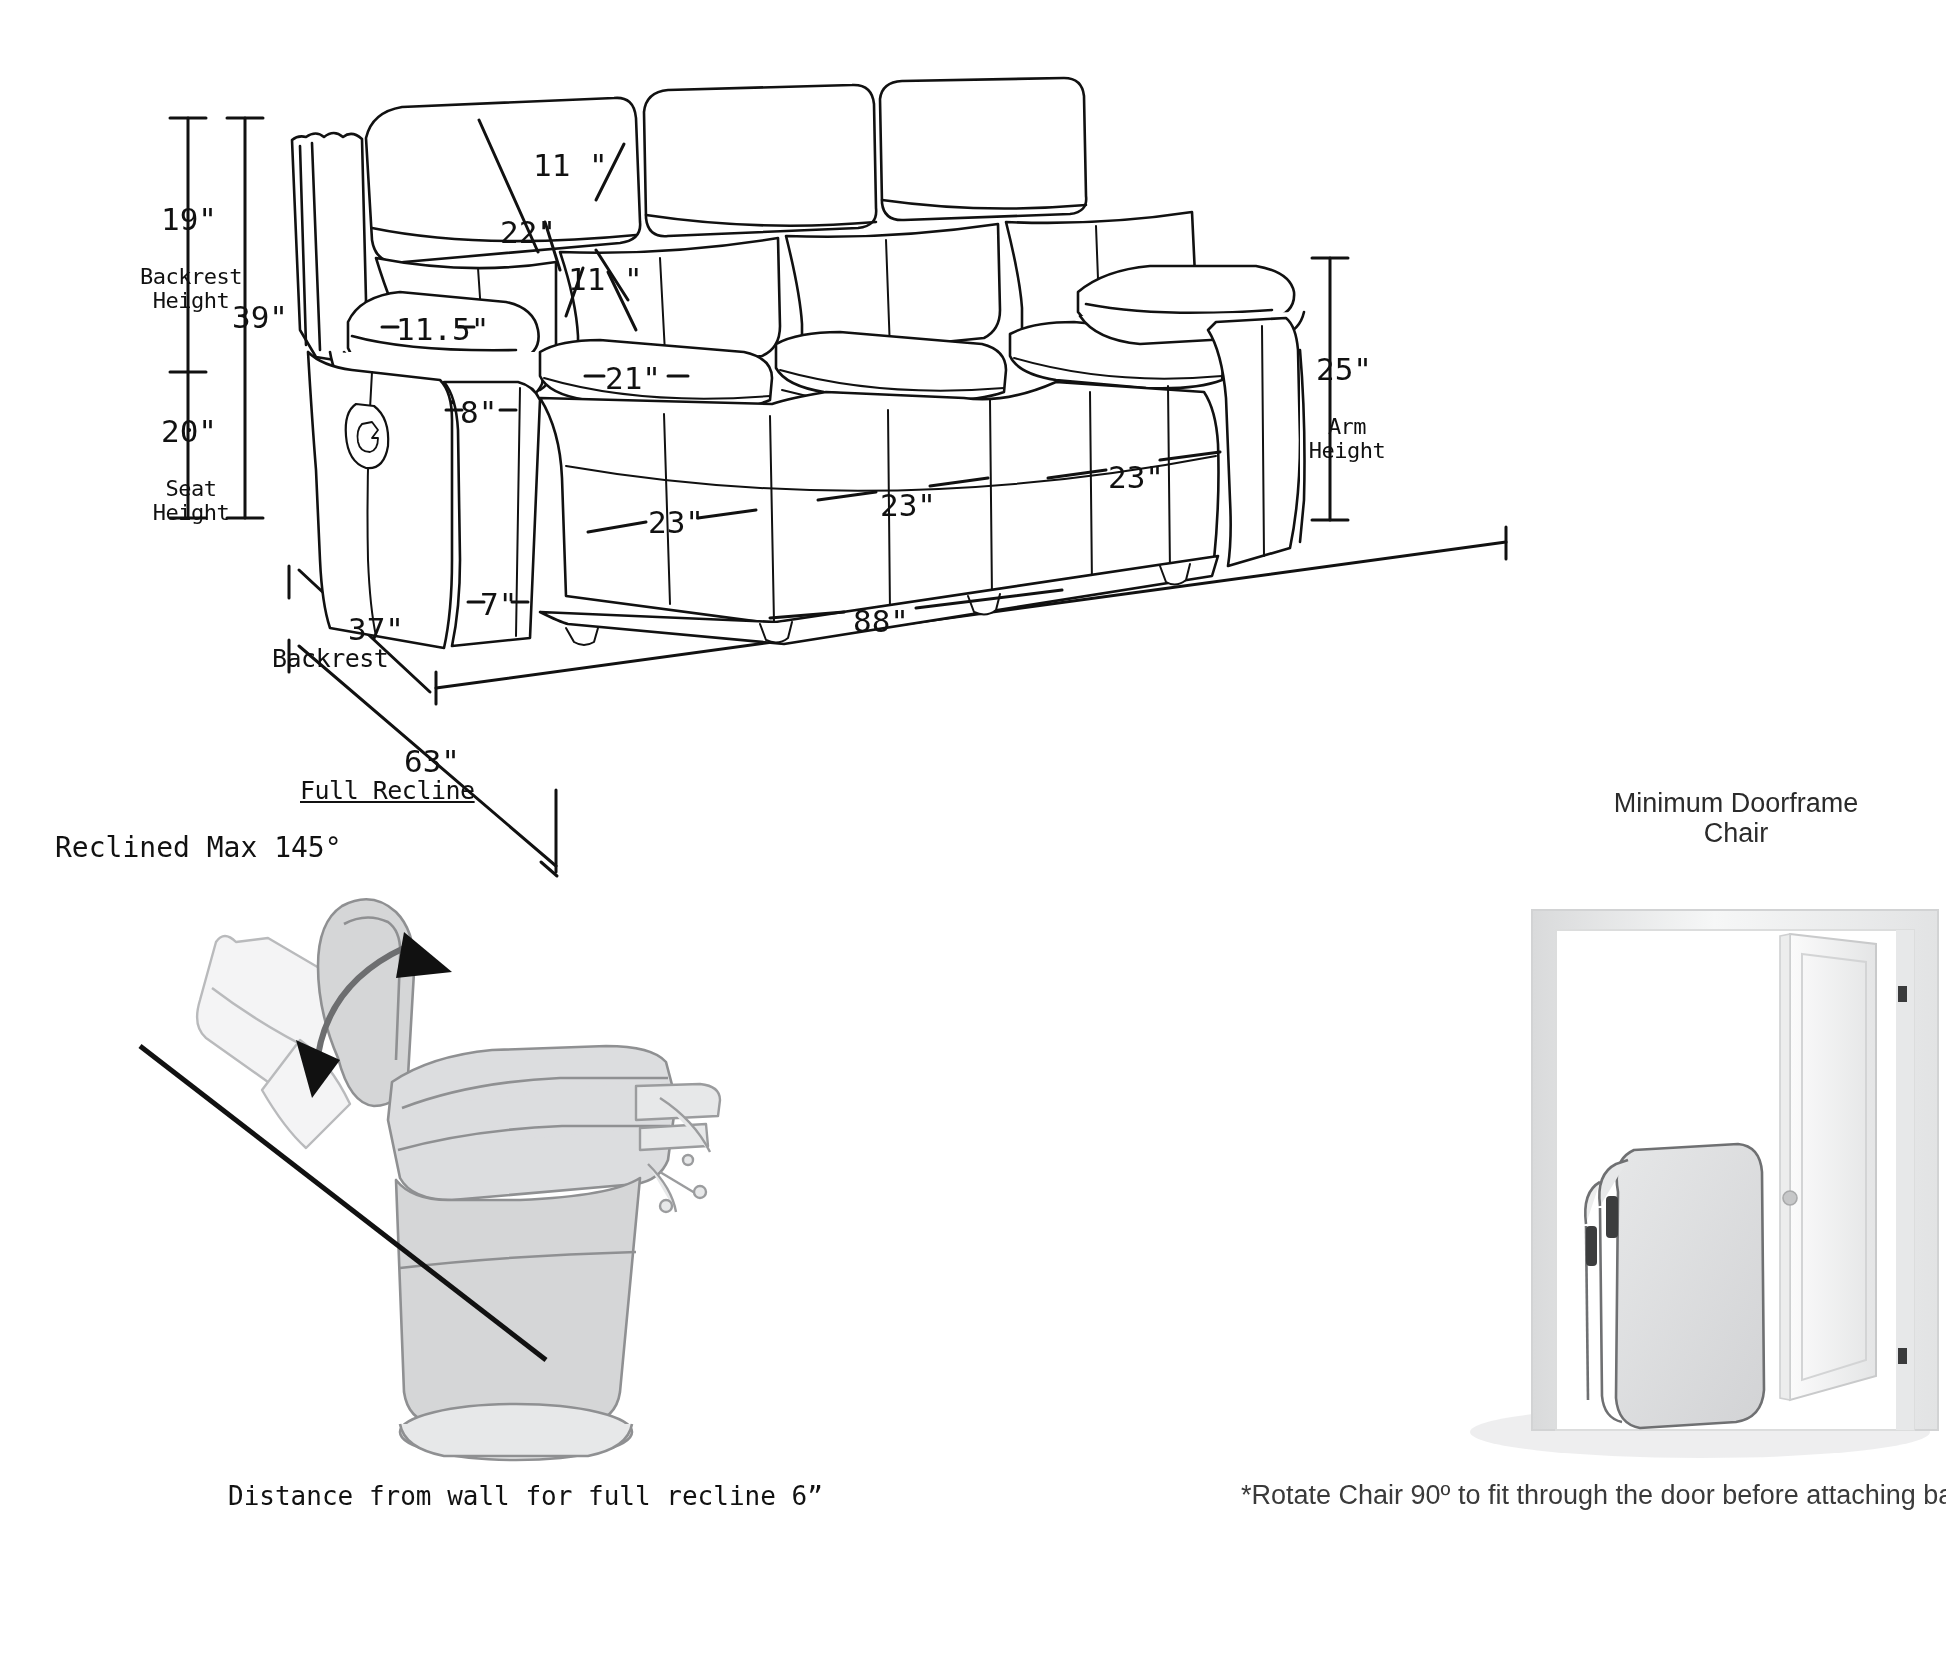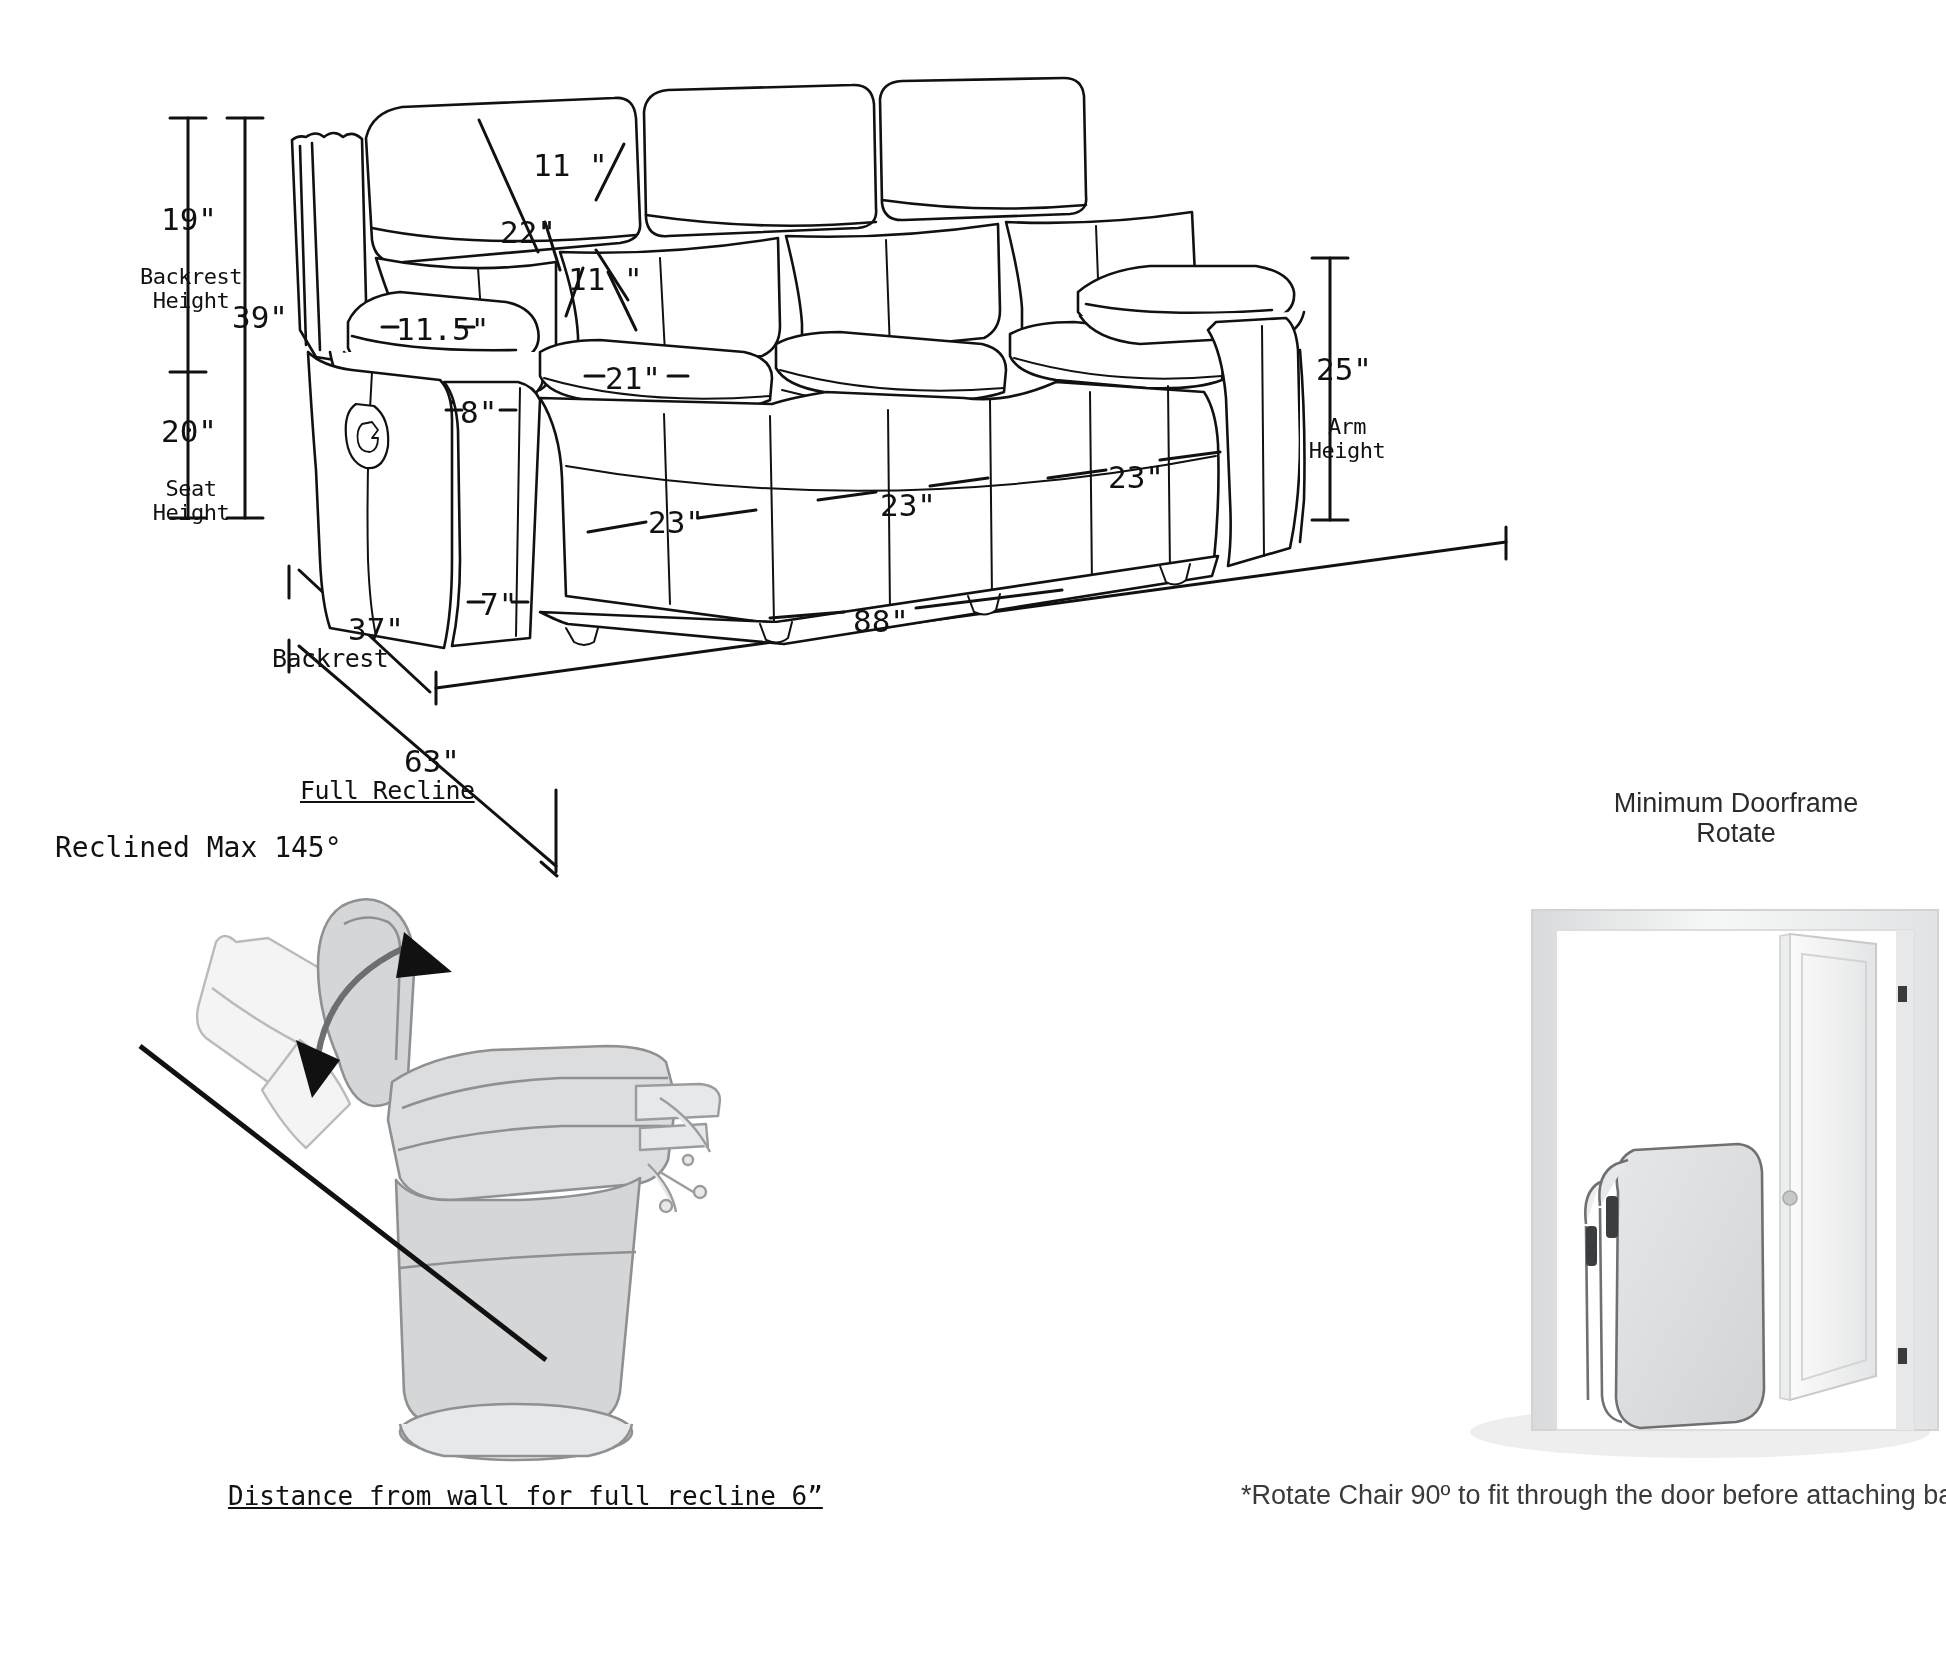--- a/index.html
+++ b/index.html
@@ -307,20 +307,20 @@
 <div class="lbl mono sub" style="left:272px;top:618px;font-size:25px;">Backrest</div>
 <div class="lbl mono dimnum" style="left:348px;top:612px;">37"</div>
 
 <div class="lbl mono sub" style="left:300px;top:750px;font-size:25px;text-decoration:underline;">Full Recline</div>
 <div class="lbl mono dimnum" style="left:404px;top:744px;">63"</div>
 
 <div class="lbl mono dimnum" style="left:853px;top:604px;">88"</div>
 
 <div class="lbl mono" style="left:55px;top:832px;font-size:28px;">Reclined Max 145°</div>
 
-<div class="lbl mono" style="left:228px;top:1482px;font-size:26px;text-decoration:underline;">Distance from wall for full recline 6”</div>
+<div class="lbl mono" style="left:228px;top:1482px;font-size:26px;">Distance from wall for full recline 6”</div>
 
 <div class="lbl sans c door-title" style="left:1552px;top:788px;width:368px;">Minimum Doorframe</div>
-<div class="lbl sans c door-title" style="left:1552px;top:818px;width:368px;">Rotate</div>
+<div class="lbl sans c door-title" style="left:1552px;top:818px;width:368px;">Chair</div>
 
 <div class="lbl sans door-note" style="left:1241px;top:1478px;width:330px;">*Rotate Chair 90º to fit through the door before attaching backrest</div>
 
 </div>
 
 </body></html>

